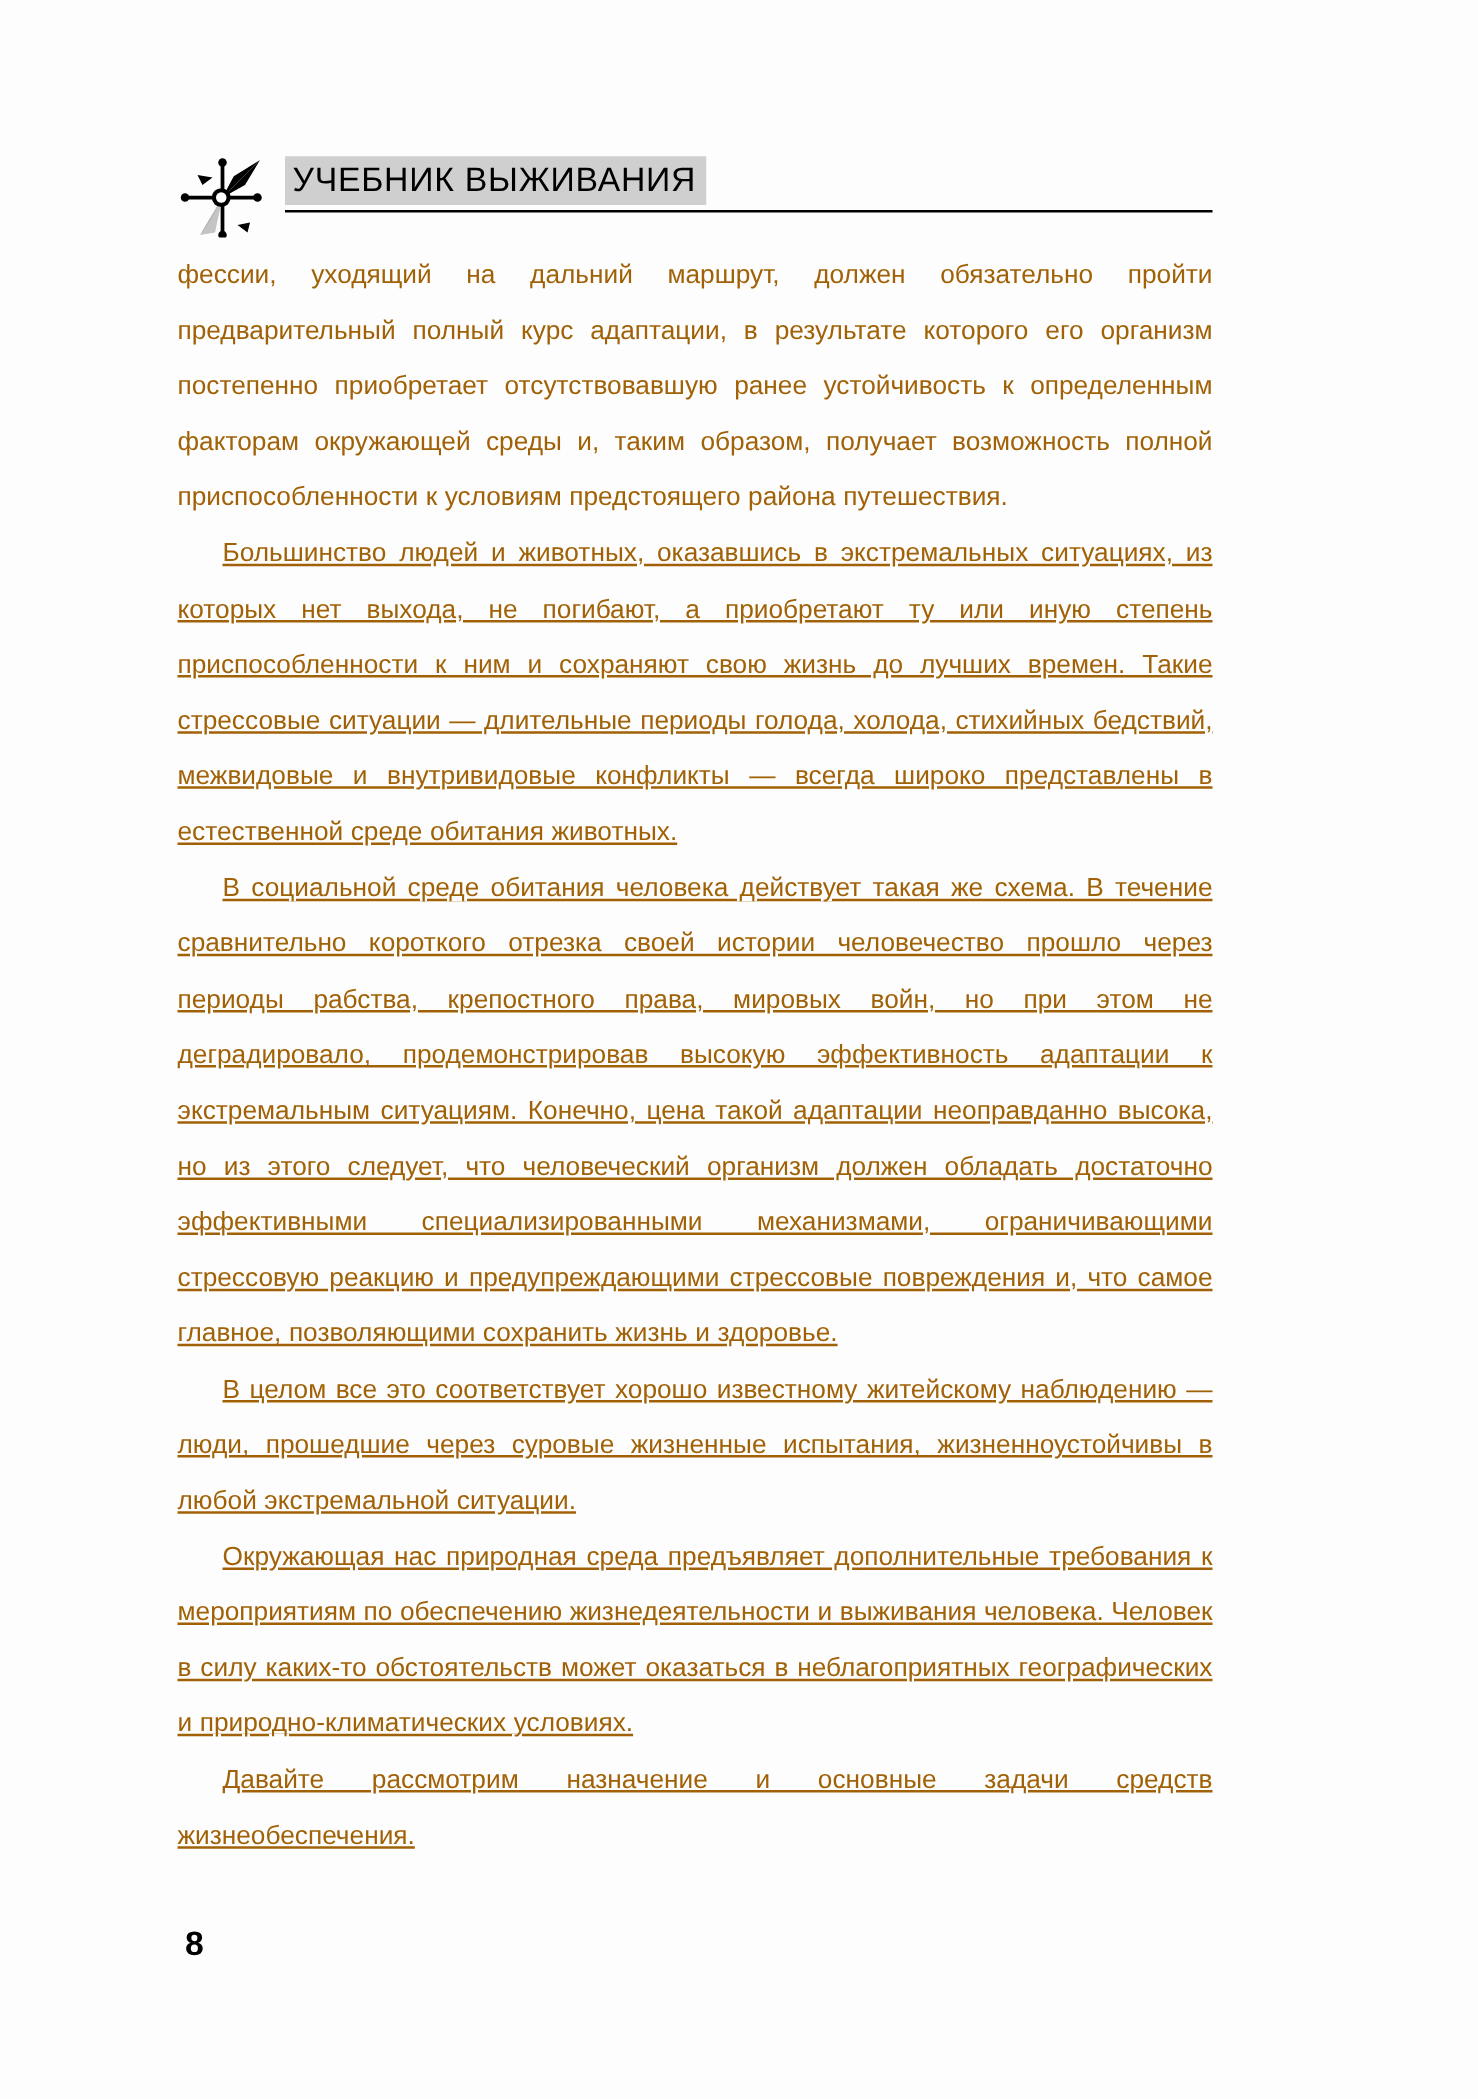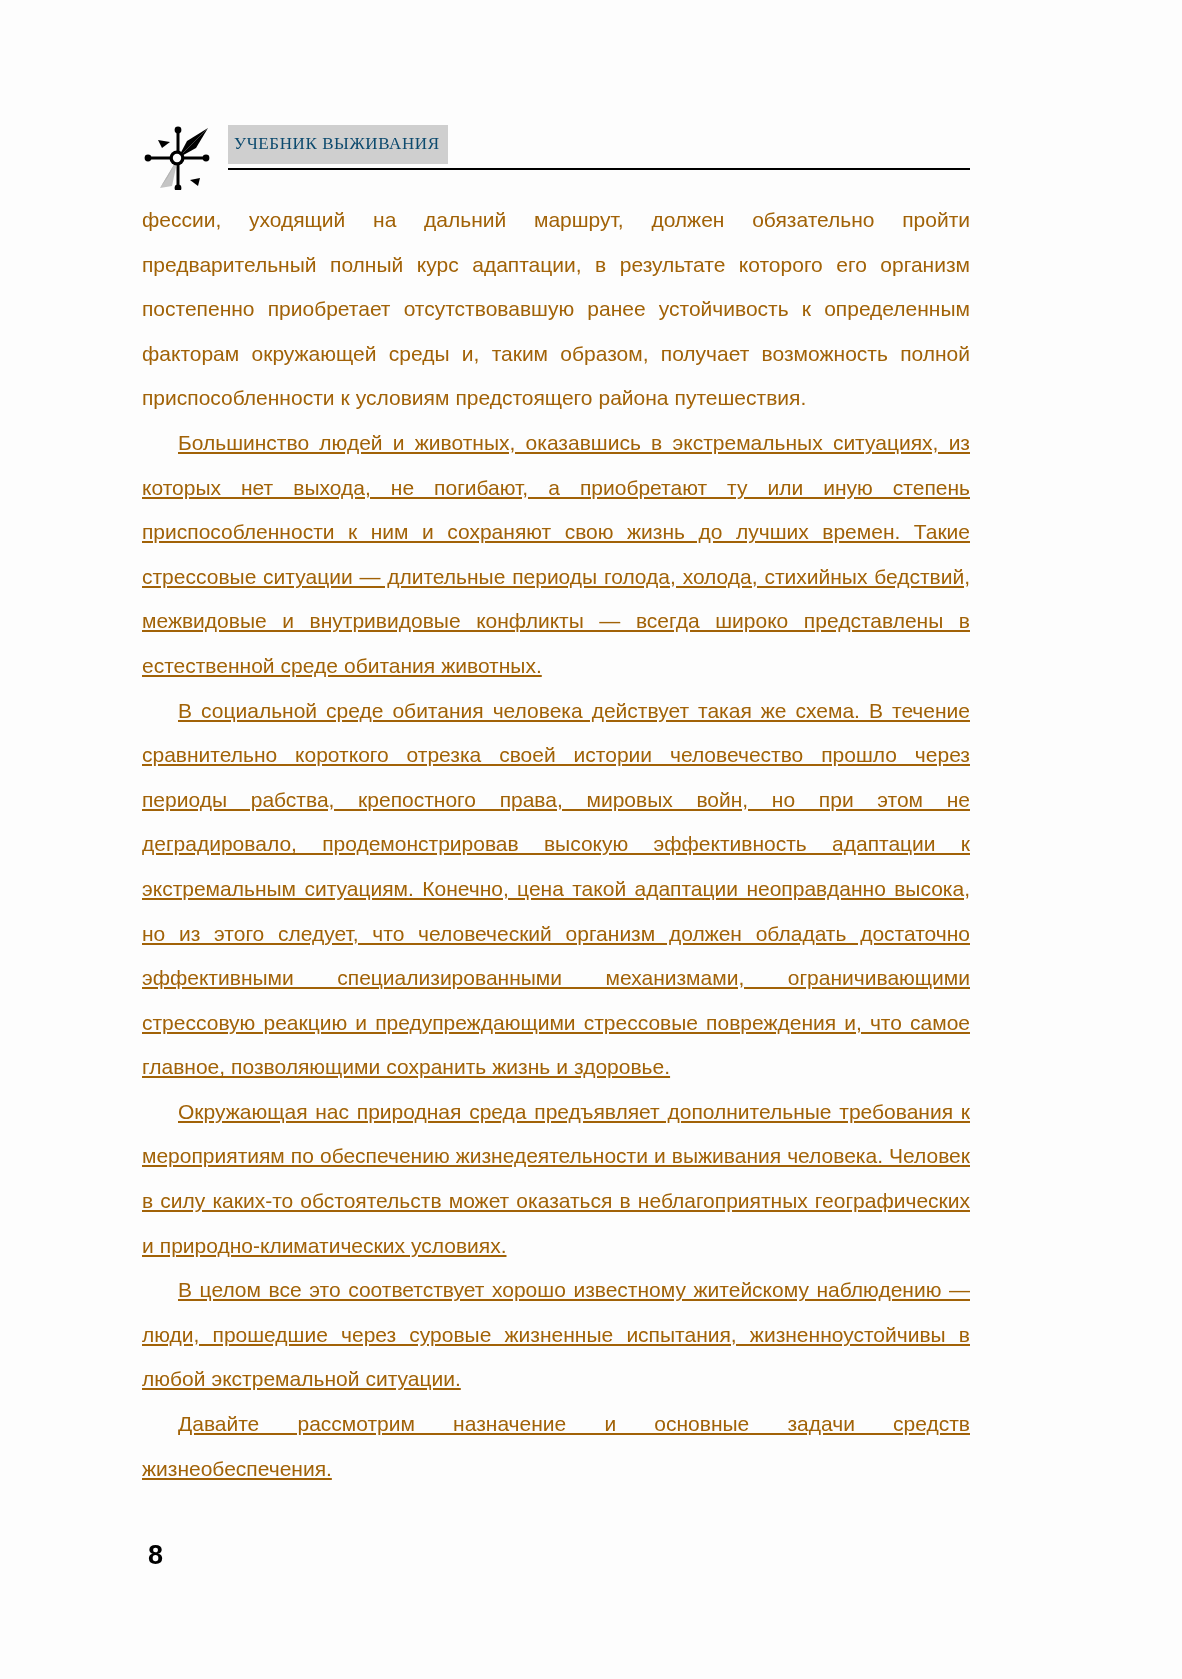--- a/index.html
+++ b/index.html
@@ -54,25 +54,25 @@
     left: 88px;
     top: 13px;
     height: 36px;
     display: flex;
     align-items: center;
     background: #cfcfcf;
     padding: 1px 8px 2px 6px;
   }
 
   .head-title {
-    font-family: Liberation Serif, serif;
-    font-size: 17px;
+    font-family: Liberation Sans, sans-serif;
+    font-size: 27px;
     letter-spacing: 0.6px;
     line-height: 32px;
-    color: #0c4a6e;
+    color: #000000;
     white-space: nowrap;
   }
 
   .head-rule {
     position: absolute;
     left: 88px;
     top: 56px;
     width: 742px;
     height: 2px;
     background: #000;
@@ -157,20 +157,20 @@
       <span class="head-title">УЧЕБНИК ВЫЖИВАНИЯ</span>
     </div>
 
     <div class="head-rule"></div>
   </div>
 
   <div class="text-column">
     <p class="para">фессии, уходящий на дальний маршрут, должен обязательно пройти предварительный полный курс адаптации, в результате которого его организм постепенно приобретает отсутствовавшую ранее устойчивость к определенным факторам окружающей среды и, таким образом, получает возможность полной приспособленности к условиям предстоящего района путешествия.</p>
     <p class="para indent">Большинство людей и животных, оказавшись в экстремальных ситуациях, из которых нет выхода, не погибают, а приобретают ту или иную степень приспособленности к ним и сохраняют свою жизнь до лучших времен. Такие стрессовые ситуации — длительные периоды голода, холода, стихийных бедствий, межвидовые и внутривидовые конфликты — всегда широко представлены в естественной среде обитания животных.</p>
     <p class="para indent">В социальной среде обитания человека действует такая же схема. В течение сравнительно короткого отрезка своей истории человечество прошло через периоды рабства, крепостного права, мировых войн, но при этом не деградировало, продемонстрировав высокую эффективность адаптации к экстремальным ситуациям. Конечно, цена такой адаптации неоправданно высока, но из этого следует, что человеческий организм должен обладать достаточно эффективными специализированными механизмами, ограничивающими стрессовую реакцию и предупреждающими стрессовые повреждения и, что самое главное, позволяющими сохранить жизнь и здоровье.</p>
+    <p class="para indent">В целом все это соответствует хорошо известному житейскому наблюдению — люди, прошедшие через суровые жизненные испытания, жизненноустойчивы в любой экстремальной ситуации.</p>
     <p class="para indent">Окружающая нас природная среда предъявляет дополнительные требования к мероприятиям по обеспечению жизнедеятельности и выживания человека. Человек в силу каких-то обстоятельств может оказаться в неблагоприятных географических и природно-климатических условиях.</p>
-    <p class="para indent">В целом все это соответствует хорошо известному житейскому наблюдению — люди, прошедшие через суровые жизненные испытания, жизненноустойчивы в любой экстремальной ситуации.</p>
     <p class="para indent">Давайте рассмотрим назначение и основные задачи средств жизнеобеспечения.</p>
 
   </div>
 
   <div class="folio">8</div>
 </div>
 
 </body></html>

